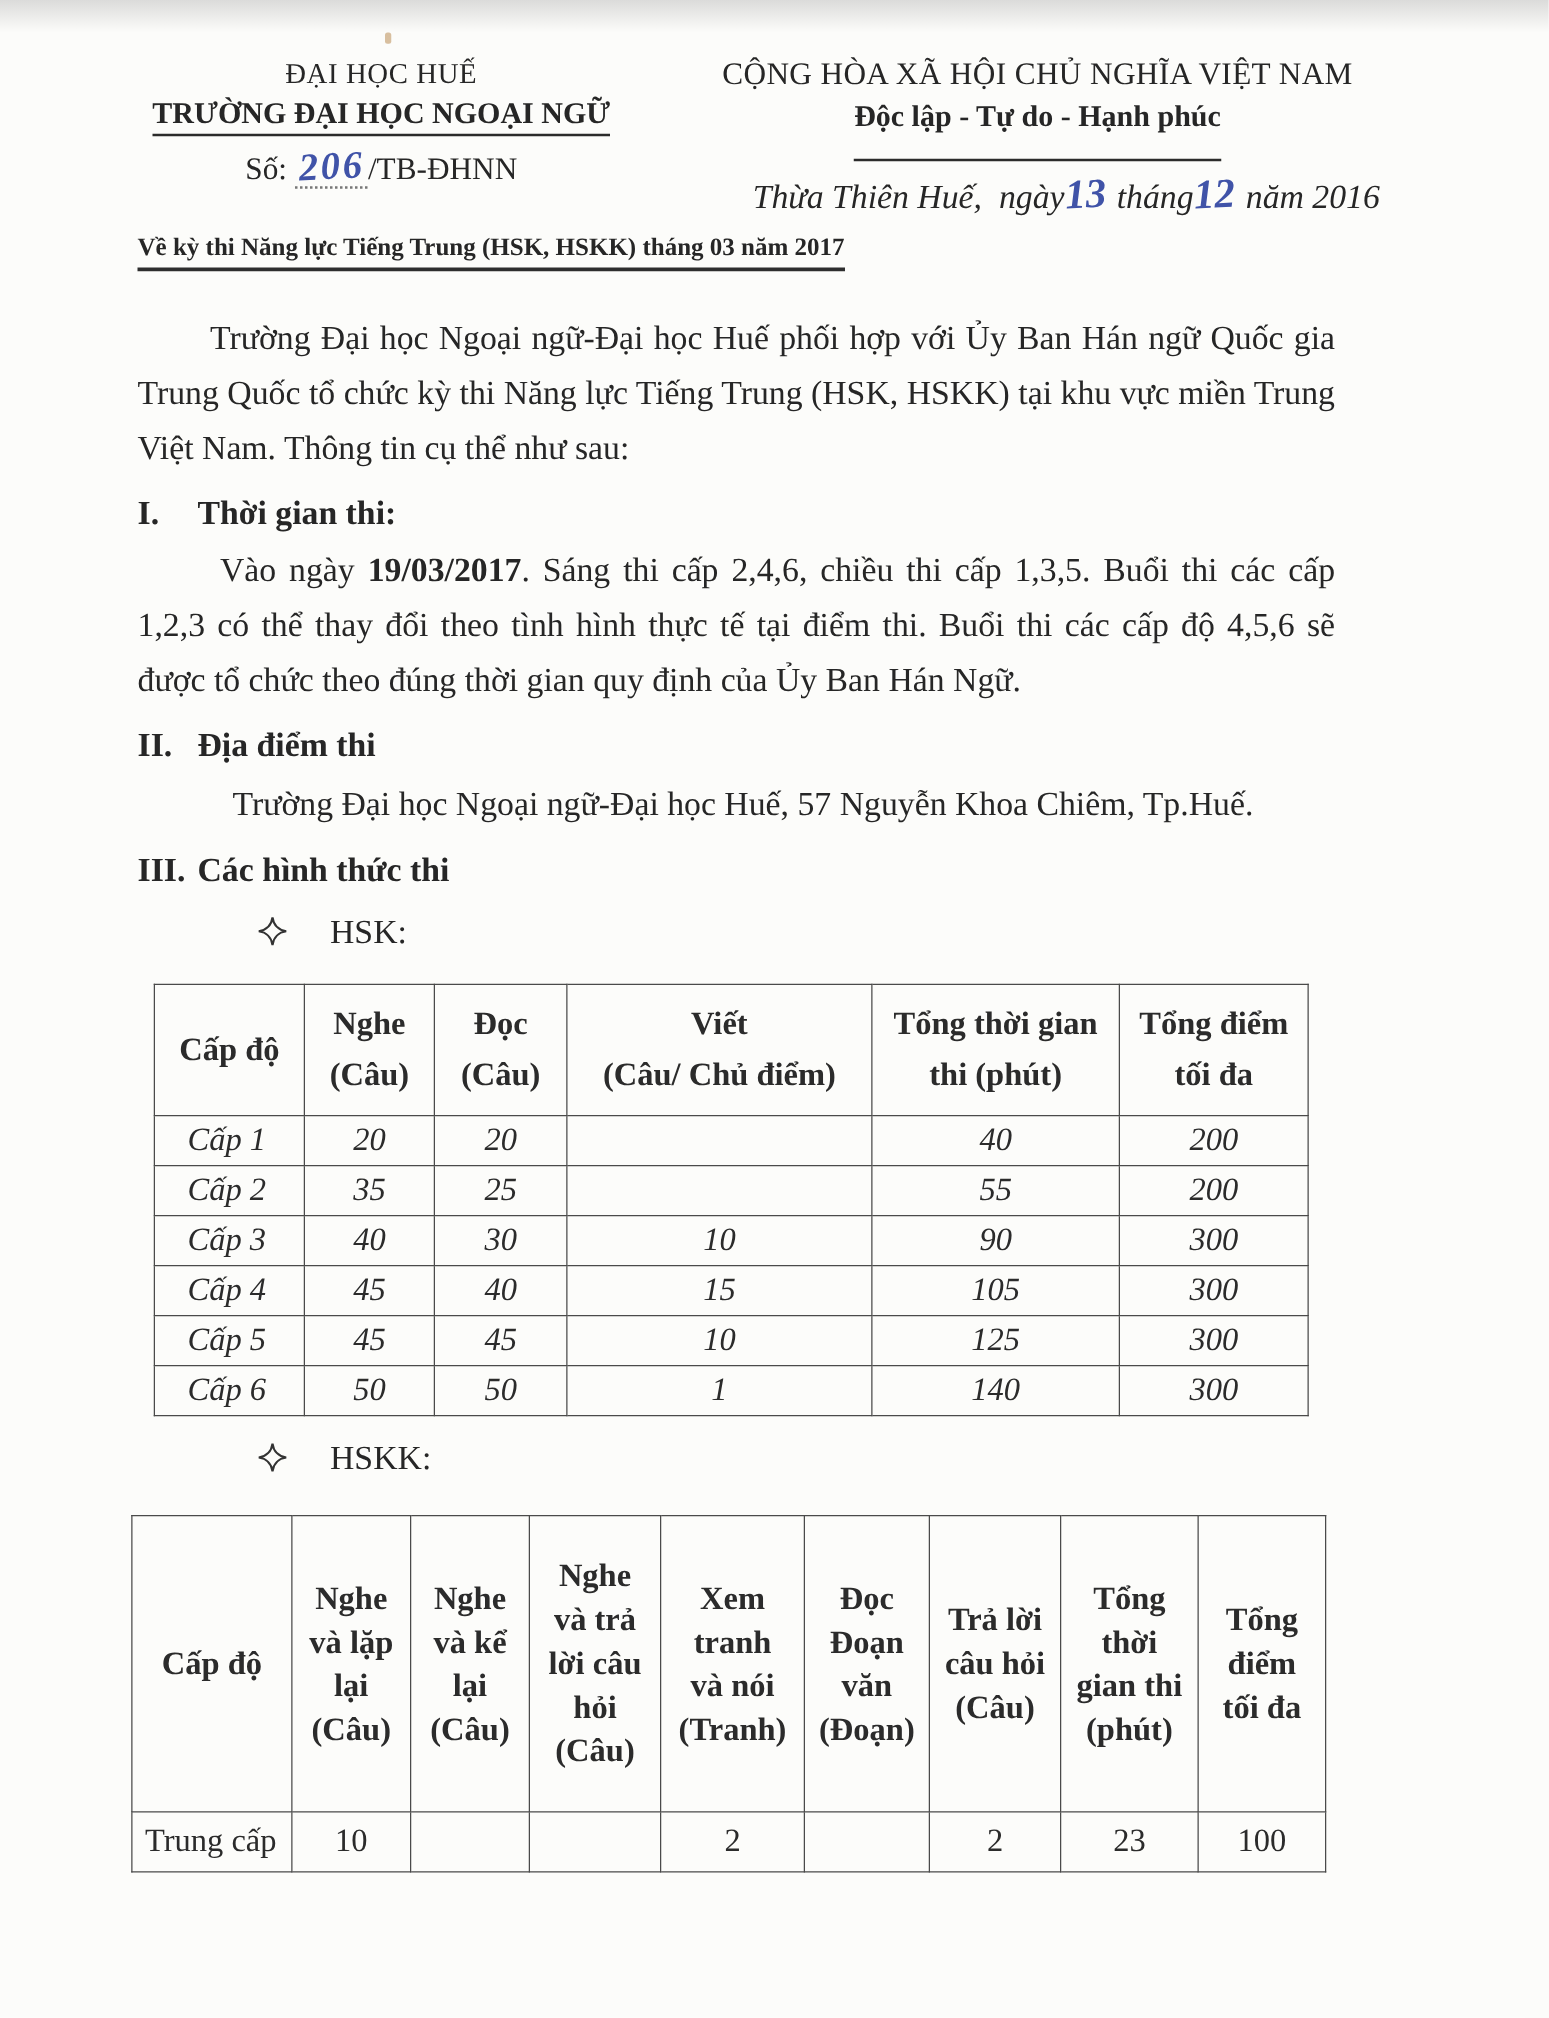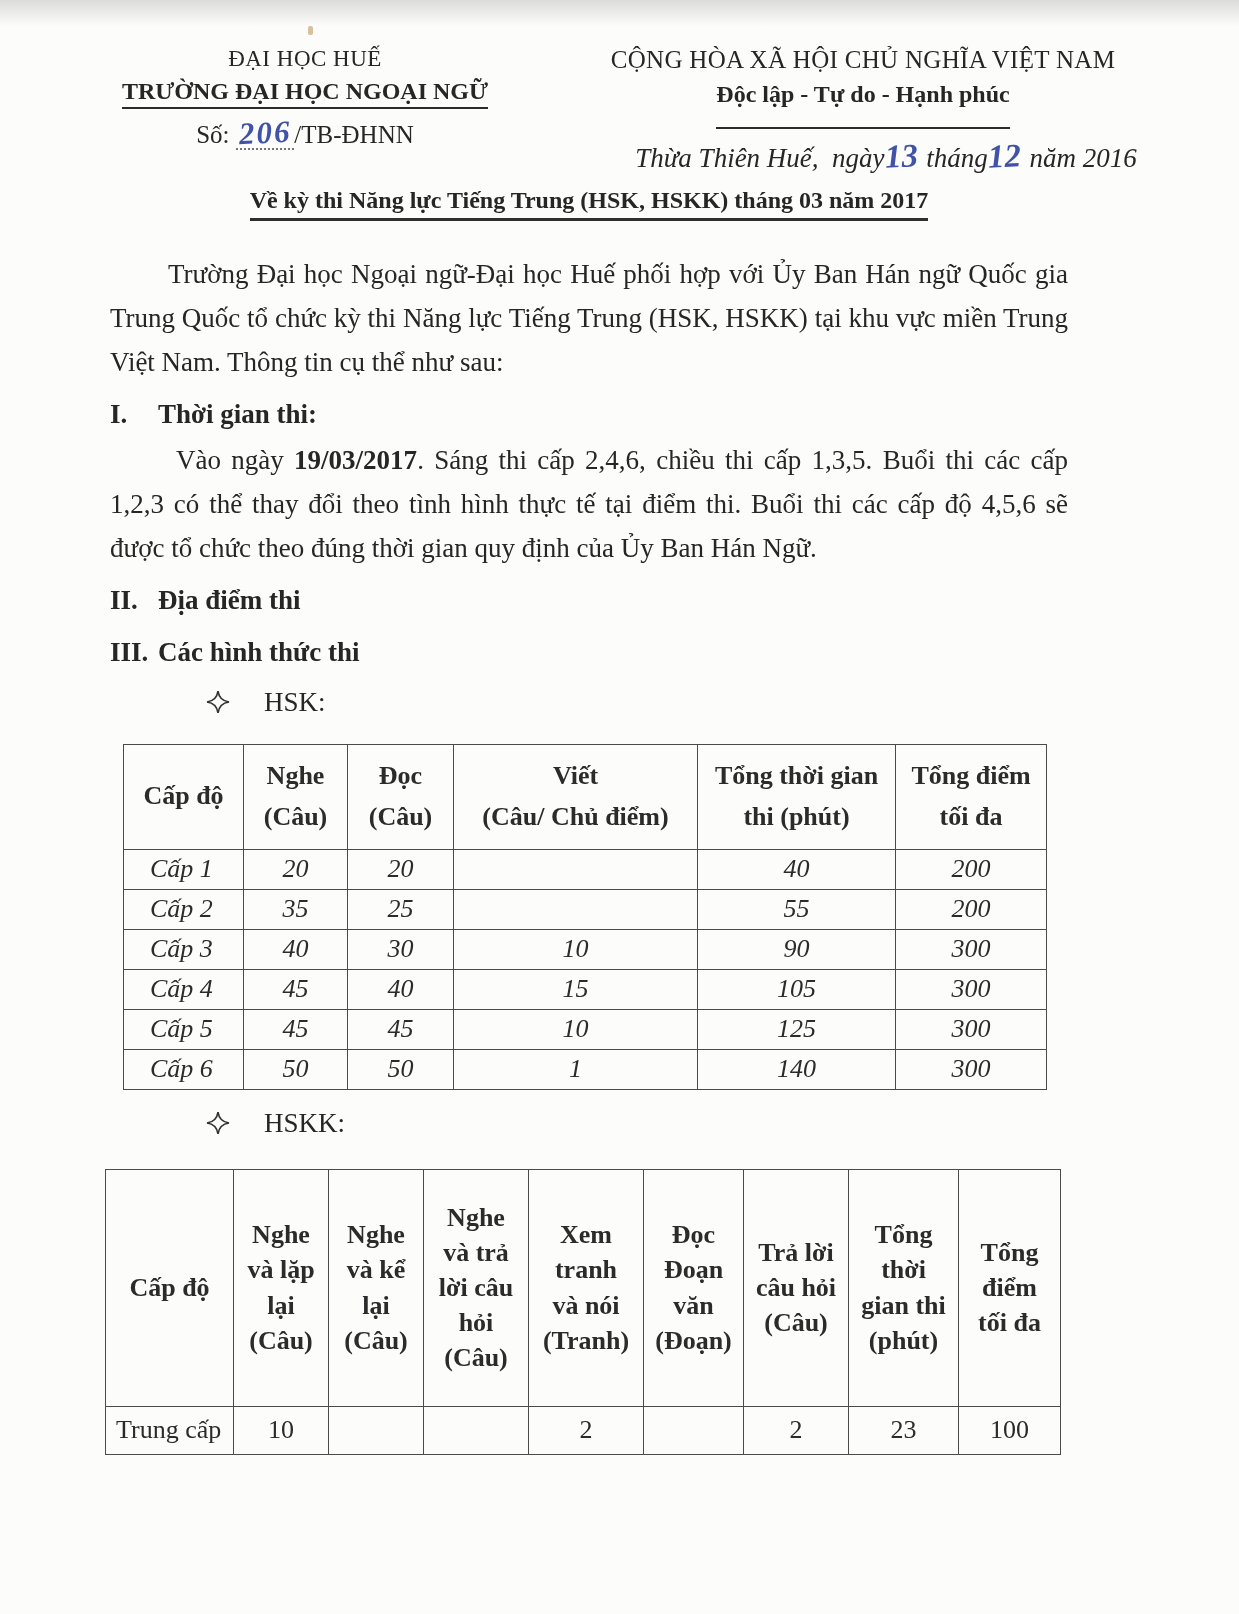--- a/index.html
+++ b/index.html
@@ -15,42 +15,42 @@
   .scan-top {
     position:absolute; top:0; left:0; right:0; height:26px;
     background:linear-gradient(to bottom, rgba(150,150,150,.32), rgba(255,255,255,0));
     pointer-events:none;
   }
   .scan-speck {
     position:absolute; width:5px; height:9px; background:#b98d54; opacity:.55;
     border-radius:2px;
   }
   
-  .header { display:flex; margin-top:46px;gap:33px; }
+  .header { display:flex; margin-top:46px; }
   .header-left { width:470px; margin-left:70px; text-align:center; }
   .header-right { width:560px; margin-left:10px; text-align:center; }
   .org-parent { font-size:23px; letter-spacing:.5px; }
   .org-name { font-size:24px; font-weight:bold; margin-top:6px; }
   .org-name .u { border-bottom:2.4px solid #2b2b2b; padding-bottom:3px; }
   .doc-number { font-size:25px; margin-top:10px; }
   .hw {
     color:#4053a8; font-style:italic; font-weight:bold;
     display:inline-block; transform:rotate(-3deg);
   }
   .hw-num { font-size:31px; letter-spacing:2px; }
   .dotted { border-bottom:2px dotted #777; padding:0 3px; }
   .motto1 { font-size:25px; font-weight:normal; letter-spacing:.3px; }
   .motto2 { font-size:24px; font-weight:bold; margin-top:7px; }
   .motto2 .u { border-bottom:2.4px solid #2b2b2b; padding-bottom:20px; }
   .date-line { font-size:27px; font-style:italic; margin-top:30px; padding-left:46px; white-space:nowrap; }
   .date-line .hw-day { font-size:33px; margin:0 2px 0 0; }
   
   .content { margin-left:110px; width:958px; }
   .doc-title { text-align:center; font-size:31px; font-weight:bold; letter-spacing:1px; margin-top:36px; }
-  .doc-subtitle { text-align:center; font-size:24px; font-weight:bold; margin-top:12px; }
+  .doc-subtitle { text-align:left; font-size:20px; font-weight:bold; margin-top:12px; }
   .doc-subtitle .u { border-bottom:3px solid #2e2e2e; padding-bottom:5px; }
   .para { font-size:27px; line-height:1.63; text-align:justify; }
   .intro { margin-top:38px; text-indent:58px; }
   .sec-heading { display:flex; font-size:27px; font-weight:bold; margin-top:9px; line-height:1.6; }
   .sec-num { width:48px; flex:none; }
   .sec-body { margin-top:2px; text-indent:66px; }
   .sec-body-plain { font-size:27px; line-height:1.6; margin-top:4px; margin-left:76px; }
   .bullet-line { display:flex; align-items:center; margin-left:96px; margin-top:12px; }
   .bullet-line .diamond { width:24px; height:24px; flex:none; }
   .bullet-label { font-size:27px; font-weight:normal; margin-left:34px; }
@@ -104,20 +104,21 @@
       <span>Thời gian thi:</span>
     </div>
     <div class="para sec-body">
       <span>Vào ngày </span><b>19/03/2017</b><span>.  Sáng thi cấp 2,4,6, chiều thi cấp 1,3,5. Buổi thi các cấp 1,2,3 có thể thay đổi theo tình hình thực tế tại điểm thi. Buổi thi các cấp độ 4,5,6 sẽ được tổ chức theo đúng thời gian quy định của Ủy Ban Hán Ngữ.</span>
     </div>
 
     <div class="sec-heading">
       <span class="sec-num">II.</span>
       <span>Địa điểm thi</span>
     </div>
+    <div class="sec-body-plain">Trường Đại học Ngoại ngữ-Đại học Huế, 57 Nguyễn Khoa Chiêm, Tp.Huế.</div>
 
     <div class="sec-heading">
       <span class="sec-num">III.</span>
       <span>Các hình thức thi</span>
     </div>
 
     <div class="bullet-line">
       <svg class="diamond" viewBox="0 0 24 24">
         <path d="M12 1 C12.8 7 17 11.2 23 12 C17 12.8 12.8 17 12 23 C11.2 17 7 12.8 1 12 C7 11.2 11.2 7 12 1 Z" fill="none" stroke="#333" stroke-width="1.7"></path>
       </svg>

